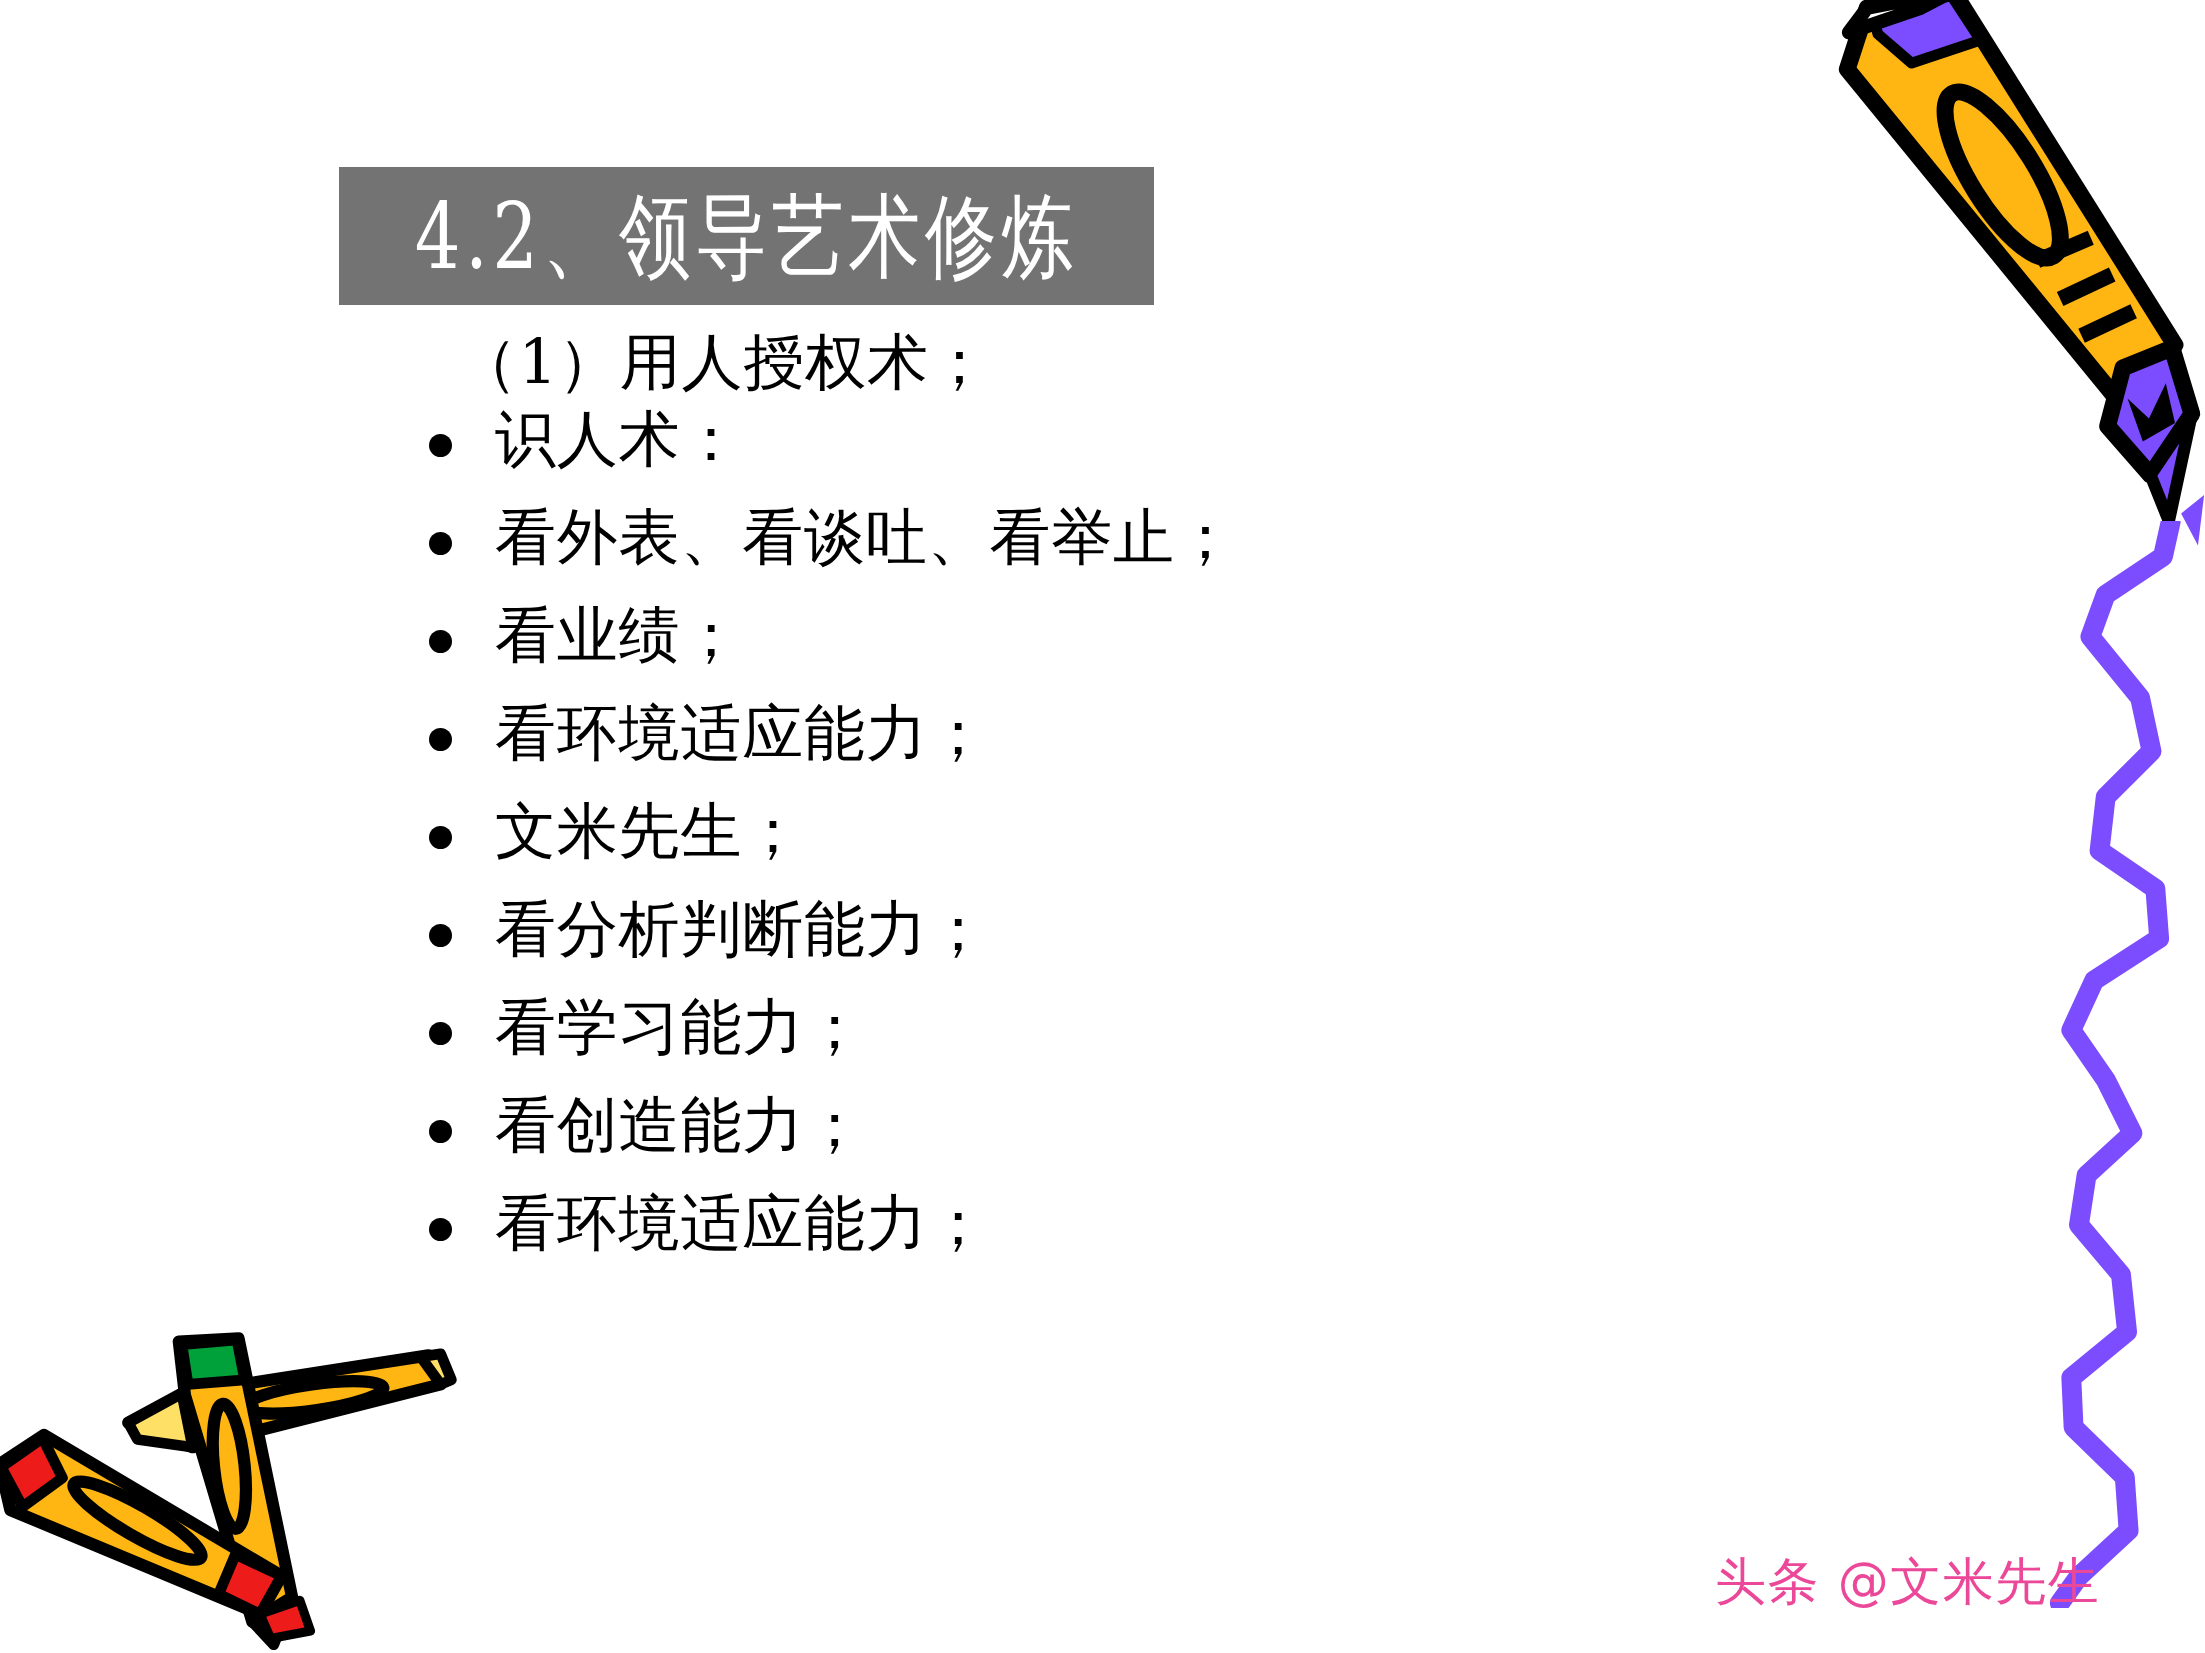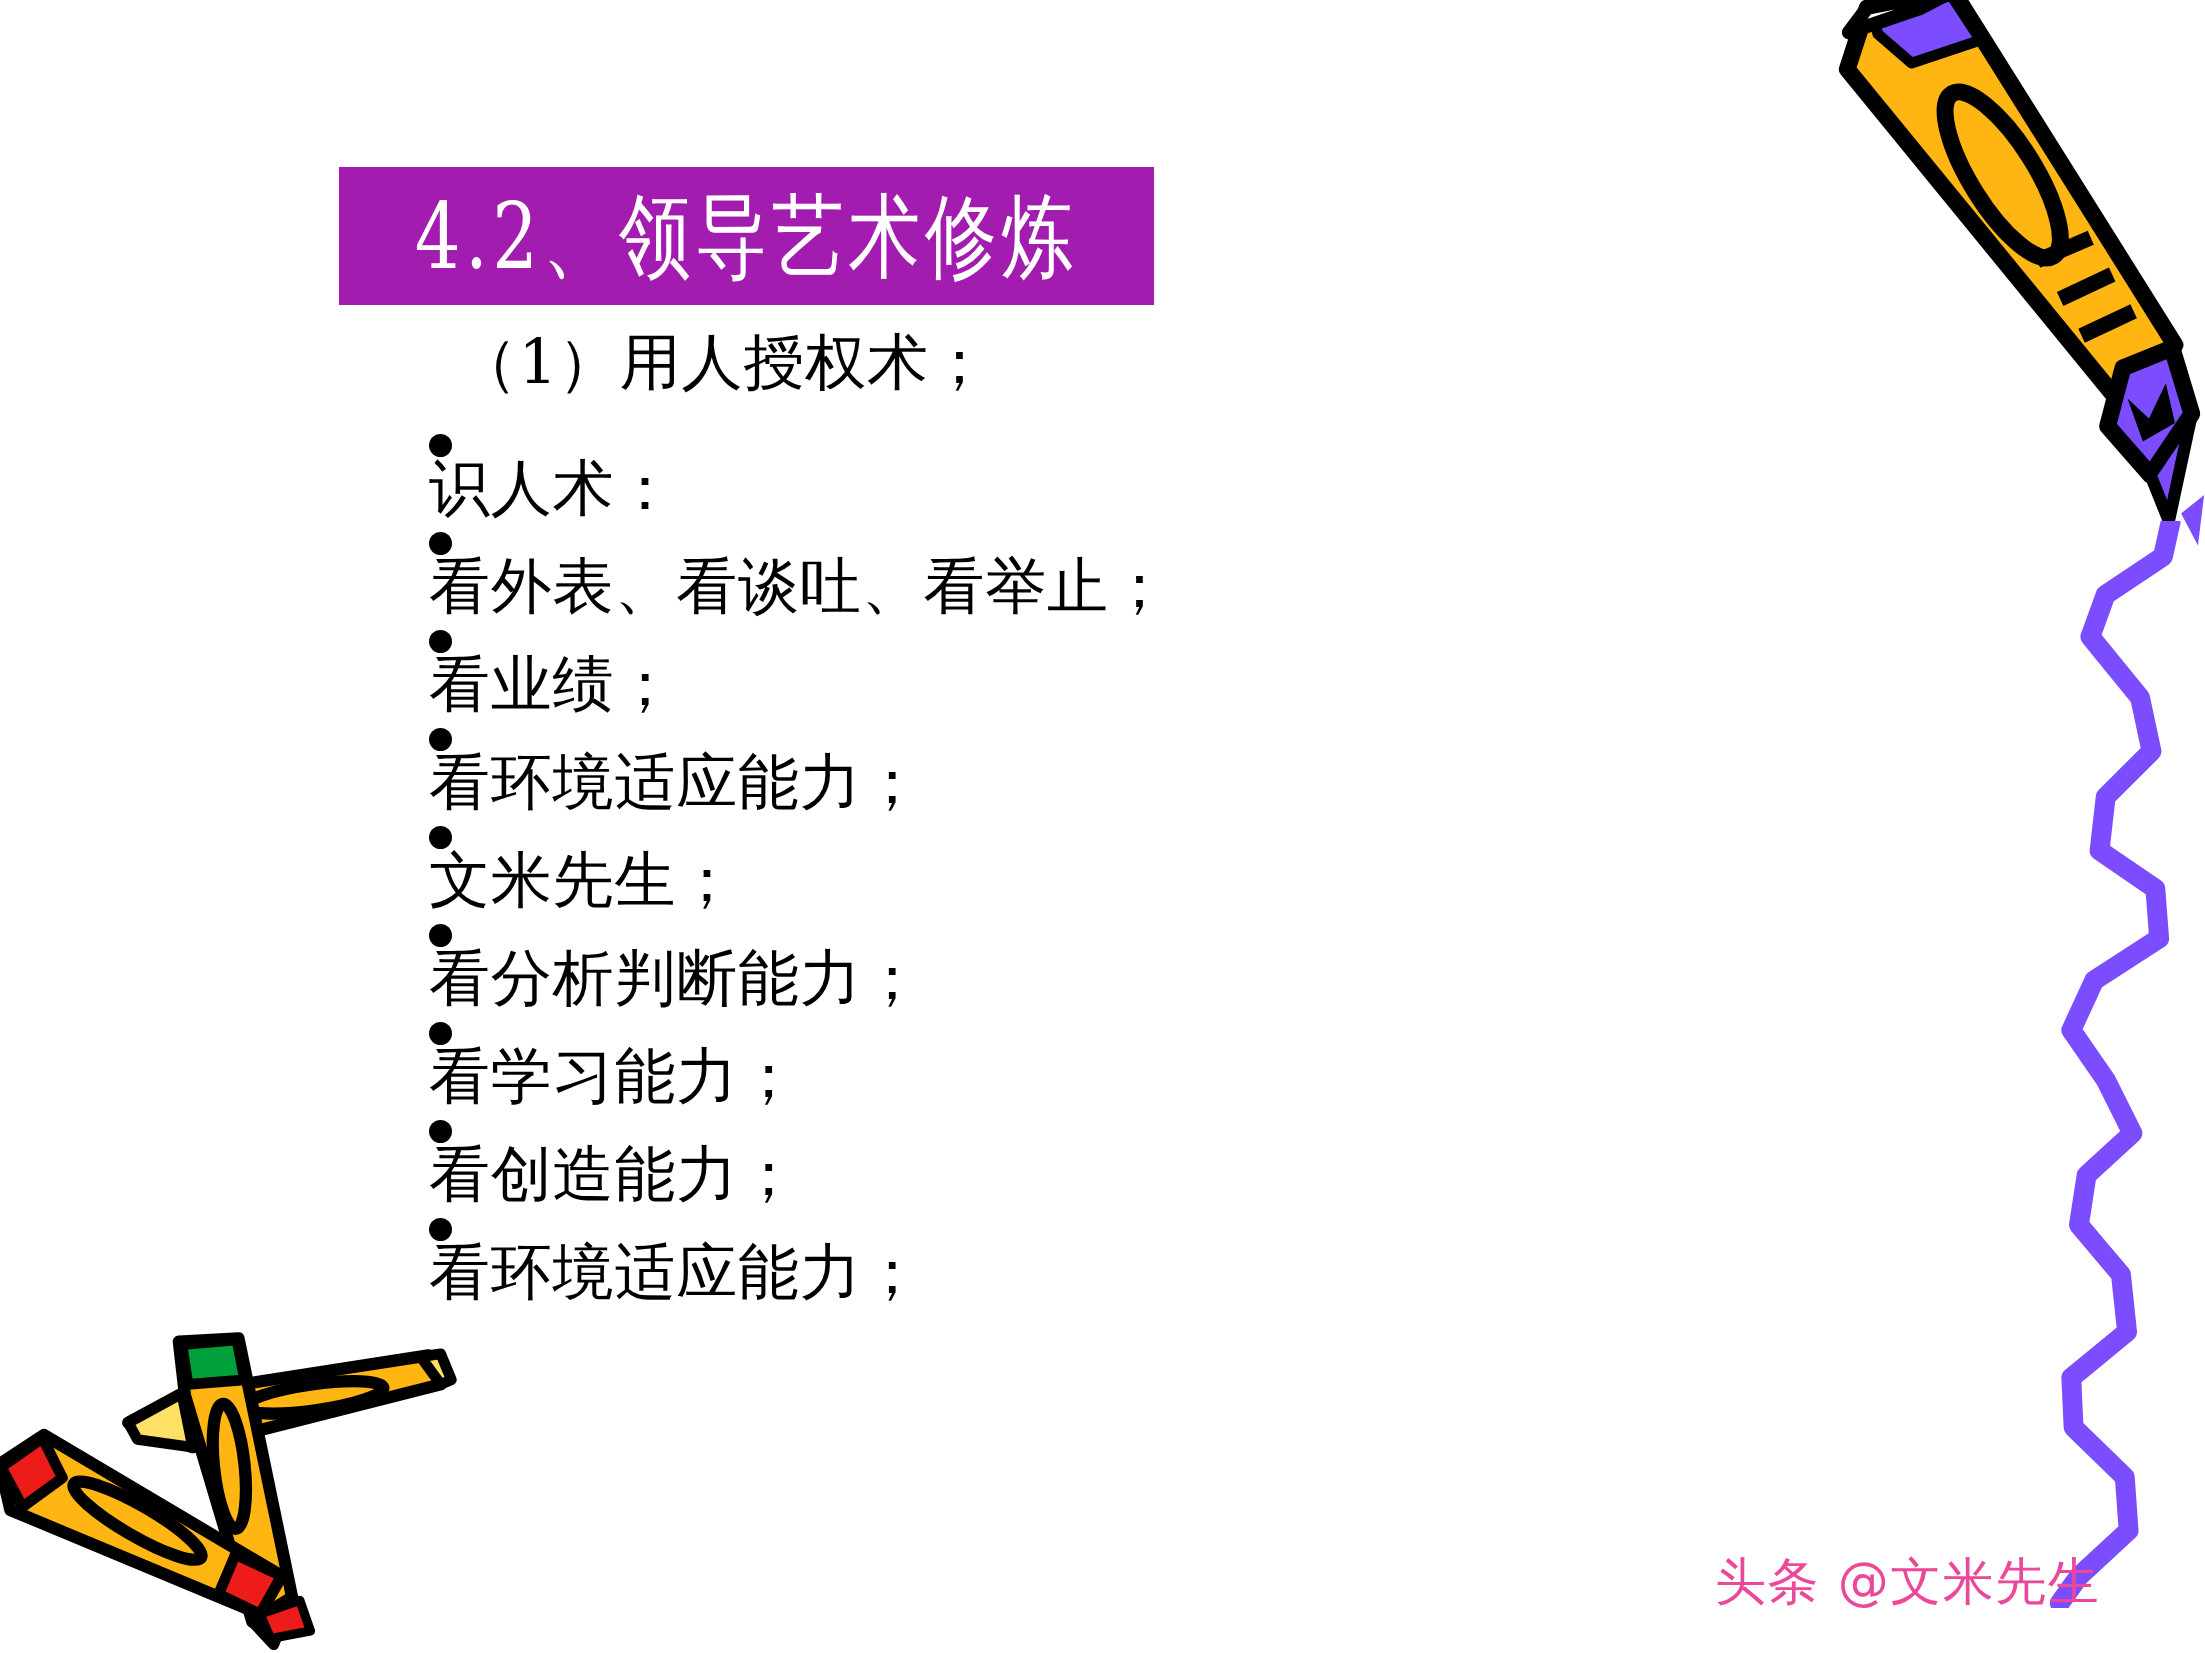--- a/index.html
+++ b/index.html
@@ -23,21 +23,21 @@
     background: #ffffff;
   }
 
   
   #title-banner {
     position: absolute;
     left: 339px;
     top: 167px;
     width: 815px;
     height: 138px;
-    background: #a21caf;
+    background: #737373;
     display: flex;
     align-items: center;
     justify-content: center;
   }
   #title-text {
     color: #ffffff;
     font-family: "DejaVu Serif", "Liberation Serif", serif;
     font-size: 75px;
     font-weight: 400;
     letter-spacing: 4.6px;
@@ -63,21 +63,20 @@
     padding-left: 27.6px;
     margin-bottom: 16px;
     white-space: nowrap;
     letter-spacing: 0.8px;
   }
 
   .bullet-row {
     display: flex;
     align-items: flex-start;
     height: 98px;
-    flex-direction: column;
   }
   .bullet-dot {
     flex: 0 0 auto;
     width: 23px;
     height: 23px;
     background: #000000;
     border-radius: 50%;
     margin-top: 26px;
     margin-right: 43px;
   }

